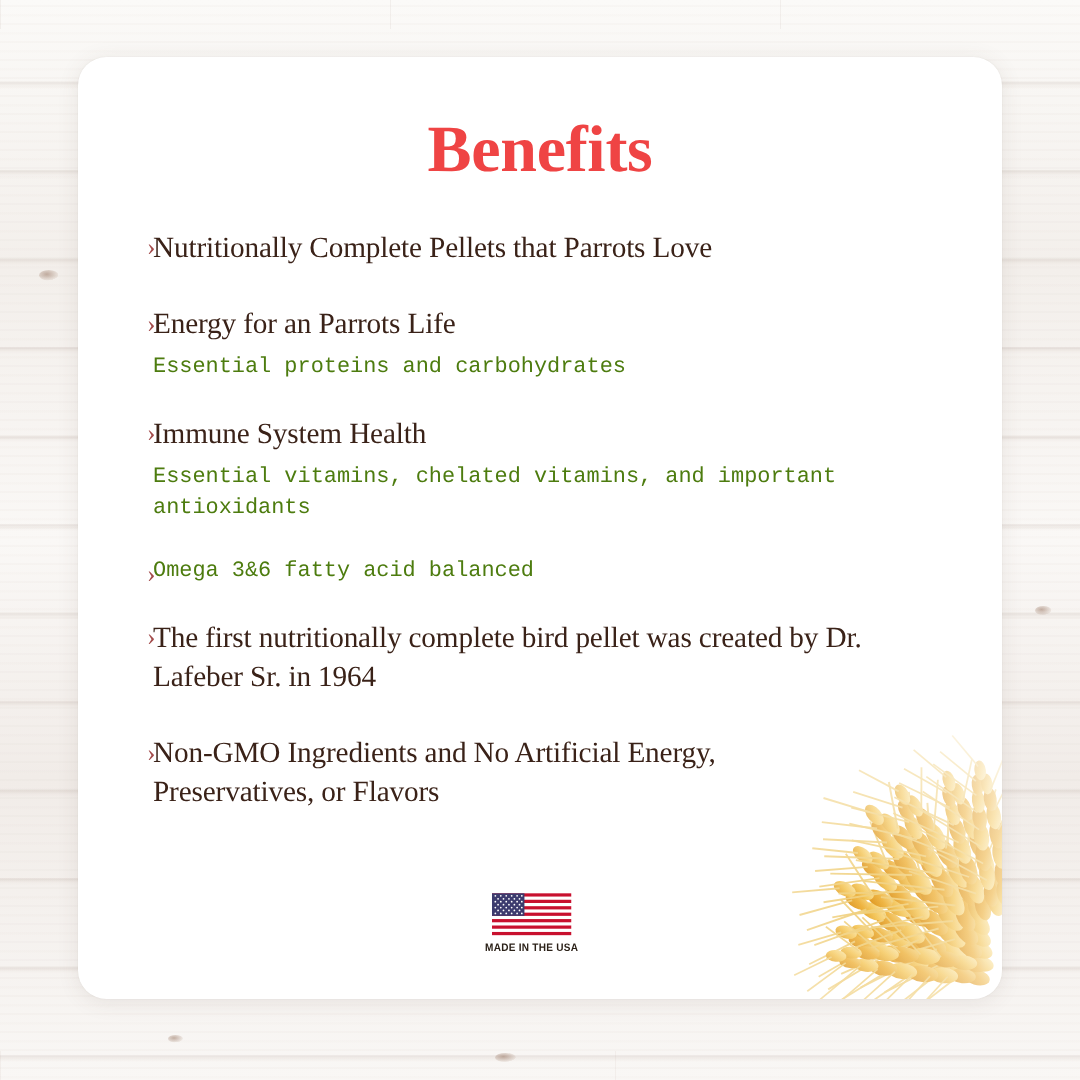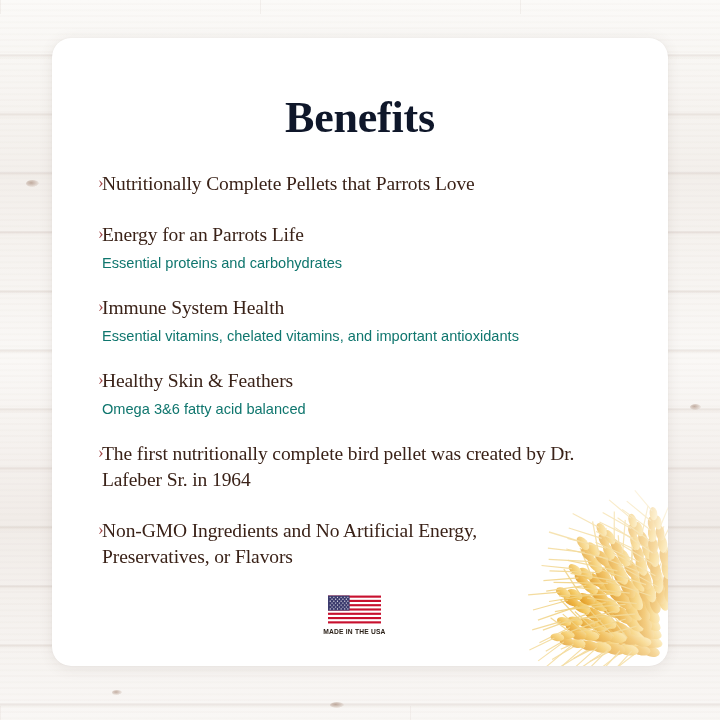--- a/index.html
+++ b/index.html
@@ -71,27 +71,27 @@
     height: 628px;
     background: #ffffff;
     border-radius: 19px;
     box-shadow: 0 2px 14px rgba(90,70,60,0.10), 0 0 1px rgba(90,70,60,0.10);
     overflow: hidden;
   }
 
   
   #card-title {
     margin: 0;
-    padding-top: 54px;
+    padding-top: 36px;
     text-align: center;
     font-family: "Liberation Serif", "DejaVu Serif", serif;
     font-weight: 700;
     font-size: 44px;
     letter-spacing: -0.2px;
-    color: #0f172a;
+    color: #ef4444;
   }
 
   
   #benefit-list {
     position: relative;
     z-index: 3;
     margin: 0;
     padding: 28px 0 0 0;
     list-style: none;
   }
@@ -114,24 +114,24 @@
   .benefit-heading {
     font-family: "Liberation Serif", "DejaVu Serif", serif;
     font-weight: 400;
     font-size: 19.5px;
     line-height: 1.33;
     color: #3a2218;
     letter-spacing: -0.1px;
     margin: 0;
   }
   .benefit-sub {
-    font-family: Liberation Sans, sans-serif;
+    font-family: Liberation Mono, monospace;
     font-size: 14.6px;
     line-height: 1.45;
-    color: #0f766e;
+    color: #4d7c0f;
     margin: 5px 0 0 0;
   }
 
   
   #wheat-illustration {
     position: absolute;
     right: -6px;
     bottom: -4px;
     width: 250px;
     height: 235px;
@@ -270,21 +270,20 @@
     </li>
 
     <li class="benefit-item">
       <span class="chevron-icon">›</span>
       <div class="benefit-heading">Immune System Health</div>
       <div class="benefit-sub">Essential vitamins, chelated vitamins, and important antioxidants</div>
     </li>
 
     <li class="benefit-item">
       <span class="chevron-icon">›</span>
-      <div class="benefit-heading">Healthy Skin &amp; Feathers</div>
       <div class="benefit-sub">Omega 3&amp;6 fatty acid balanced</div>
     </li>
 
     <li class="benefit-item no-sub" style="padding-right:60px;">
       <span class="chevron-icon">›</span>
       <div class="benefit-heading">The first nutritionally complete bird pellet was created by Dr. Lafeber Sr. in 1964</div>
     </li>
 
     <li class="benefit-item no-sub" style="padding-right:170px;">
       <span class="chevron-icon">›</span>

